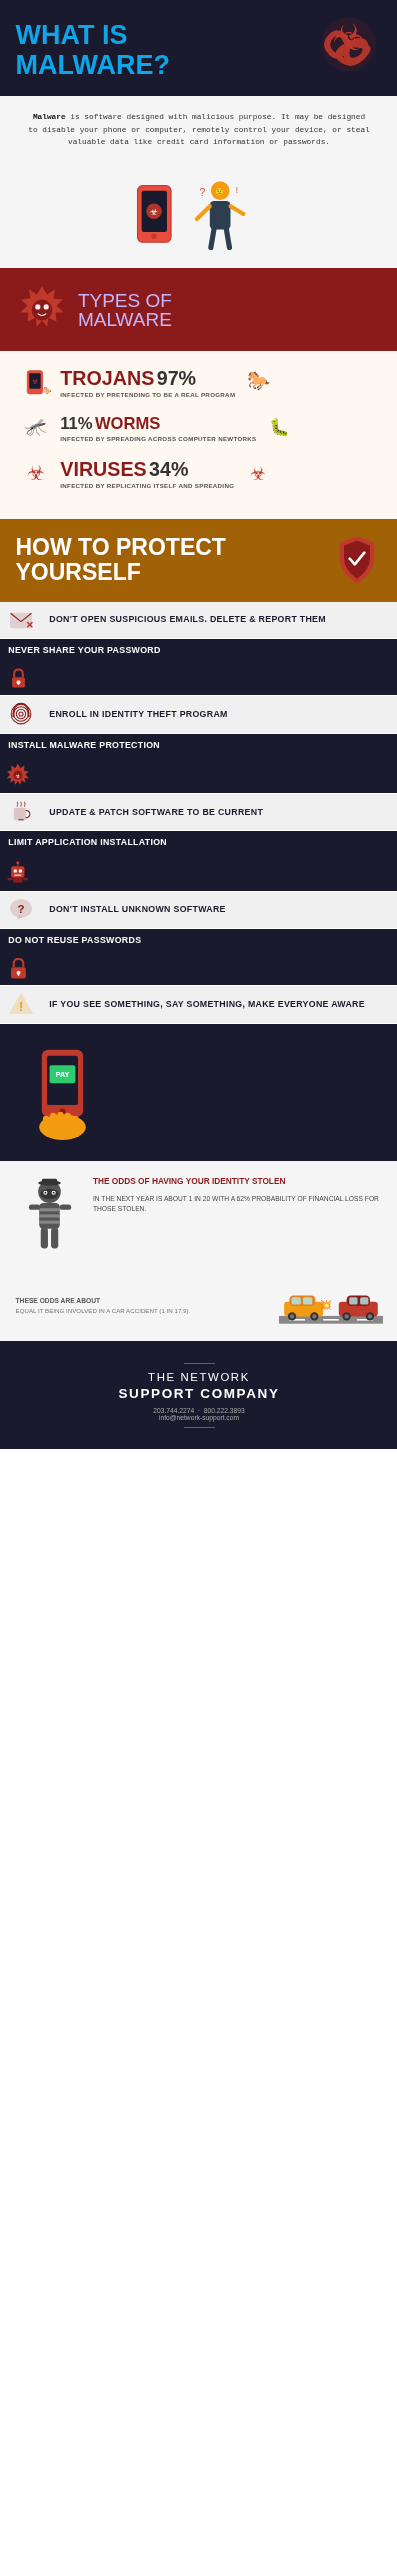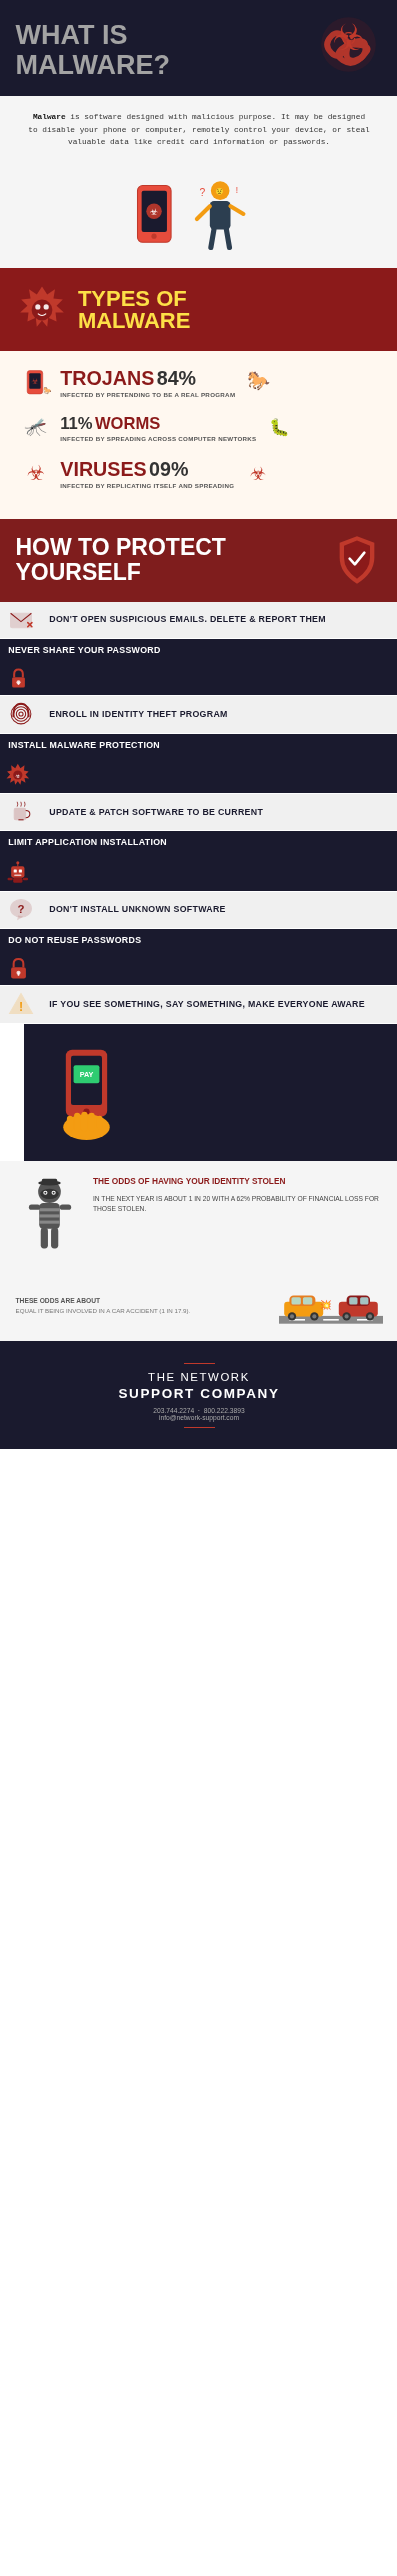--- a/index.html
+++ b/index.html
@@ -10,21 +10,21 @@
     }
 
     
     .section-hero {
       background: #1a1a2e;
       padding: 21px 15.5px 15.5px 15.5px;
       position: relative;
       min-height: 83px;
     }
     .section-hero h1 {
-      color: #a3a3a3;
+      color: #0ea5e9;
       font-size: 27px;
       font-weight: 900;
       line-height: 1.1;
       text-transform: uppercase;
       max-width: 197px;
     }
     .biohazard-icon {
       position: absolute;
       right: 21px;
       top: 15.5px;
@@ -61,23 +61,23 @@
 
     
     .section-types-header {
       background: #8b1a1a;
       padding: 15.5px 15.5px;
       display: flex;
       align-items: center;
       gap: 10.4px;
     }
     .section-types-header h2 {
-      color: #fde047;
-      font-size: 22px;
-      font-weight: 700;
+      color: #c4b5fd;
+      font-size: 19px;
+      font-weight: 400;
       text-transform: uppercase;
       line-height: 1.0;
     }
     .virus-blob {
       width: 52px;
       height: 52px;
       flex-shrink: 0;
     }
 
     
@@ -121,21 +121,21 @@
       letter-spacing: 0.3px;
       margin-top: 1px;
     }
     .type-trojans .malware-type-name { color: #8b1a1a; }
     .type-worms .malware-type-percent { font-size: 16.6px; }
     .type-worms .malware-type-name { font-size: 16.6px; }
     .type-viruses .malware-type-name { color: #8b1a1a; }
 
     
     .section-protect-header {
-      background: #7f1d1d;
+      background: #a16207;
       padding: 15.5px 15.5px;
       display: flex;
       align-items: center;
       justify-content: space-between;
     }
     .section-protect-header h2 {
       color: #fff;
       font-size: 23px;
       font-weight: 900;
       text-transform: uppercase;
@@ -198,21 +198,20 @@
     }
 
     
     .section-purchase-header {
       background: #1a1a2e;
       padding: 15.5px;
       display: flex;
       align-items: center;
       gap: 10.4px;
       min-height: 104px;
-      margin-left: 24px;
     }
     .section-purchase-header h2 {
       color: #fff;
       font-size: 21px;
       font-weight: 900;
       text-transform: uppercase;
       line-height: 1.1;
     }
     .phone-hand-area {
       width: 93px;
@@ -391,21 +390,21 @@
         <rect x="10" y="5" width="30" height="45" rx="5" fill="#e74c3c" stroke="#c0392b" stroke-width="1"></rect>
         <rect x="14" y="10" width="22" height="30" rx="2" fill="#1a1a2e"></rect>
         <text x="25" y="30" text-anchor="middle" font-size="16" fill="#c0392b">☣</text>
 
         <text x="42" y="48" font-size="14">🐎</text>
       </svg>
     </div>
     <div class="malware-type-text">
       <div>
         <span class="malware-type-name">TROJANS</span>
-        <span class="malware-type-percent">84%</span>
+        <span class="malware-type-percent">97%</span>
       </div>
       <div class="malware-type-desc">INFECTED BY PRETENDING TO BE A REAL PROGRAM</div>
     </div>
     <div style="width:31px;display:flex;align-items:center;justify-content:center;">
       <svg width="26" height="26" viewBox="0 0 50 50">
 
         <text x="25" y="35" text-anchor="middle" font-size="36" fill="#8b1a1a">🐎</text>
       </svg>
     </div>
   </div>
@@ -433,21 +432,21 @@
 
   <div class="malware-type type-viruses">
     <div class="malware-type-icon">
       <svg width="28.5" height="28.5" viewBox="0 0 55 55">
         <text x="27" y="40" text-anchor="middle" font-size="40" fill="#c0392b">☣</text>
       </svg>
     </div>
     <div class="malware-type-text">
       <div>
         <span class="malware-type-name">VIRUSES</span>
-        <span class="malware-type-percent">09%</span>
+        <span class="malware-type-percent">34%</span>
       </div>
       <div class="malware-type-desc">INFECTED BY REPLICATING ITSELF AND SPREADING</div>
     </div>
     <div style="width:31px;display:flex;align-items:center;justify-content:center;">
       <svg width="28.5" height="28.5" viewBox="0 0 55 55">
 
         <text x="27" y="40" text-anchor="middle" font-size="36" fill="#c0392b">☣</text>
       </svg>
     </div>
   </div>

